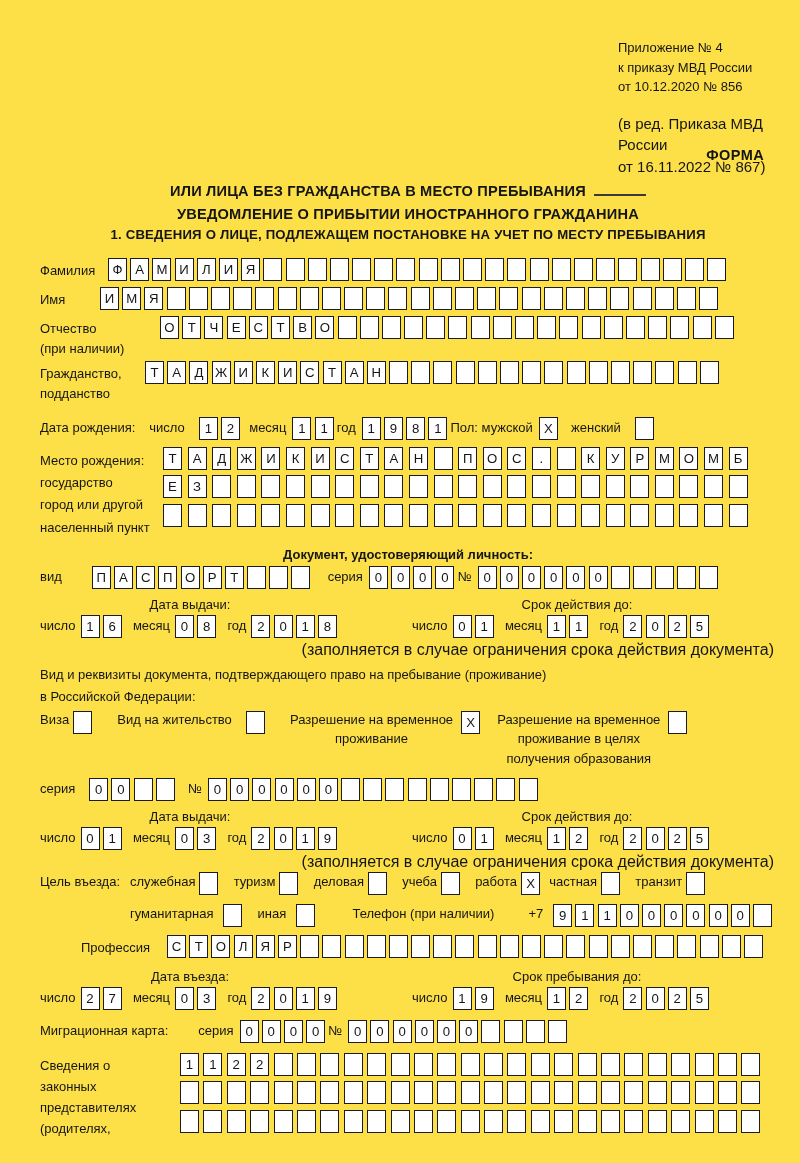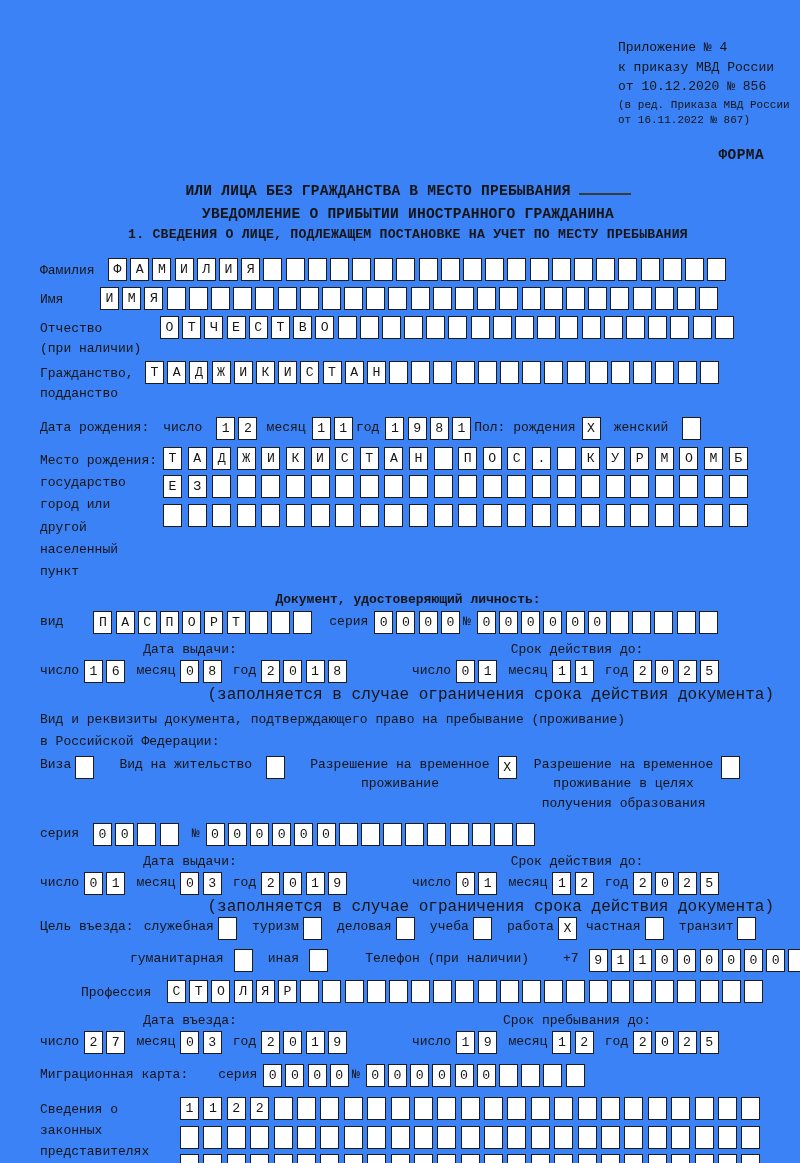--- a/index.html
+++ b/index.html
@@ -1,19 +1,19 @@
 <!DOCTYPE html>
 <html><head>
 <meta charset="utf-8">
 <style>
   html,body{margin:0;padding:0;background:#ffffff;}
-  .page{position:relative;width:800px;height:1163px;background:#3b82f6;color:#151515;
-        font-family:Liberation Mono, monospace;overflow:hidden;}
+  .page{position:relative;width:800px;height:1163px;background:#fde047;color:#151515;
+        font-family:Liberation Sans, sans-serif;overflow:hidden;}
   .appendix{position:absolute;left:618px;top:38px;font-size:13px;line-height:1.5;}
-  .appendix .edition{font-size:11px;line-height:1.45;margin-top:1px;}
+  .appendix .edition{font-size:15px;line-height:1.45;margin-top:16px;}
   .forma{position:absolute;right:36px;top:147px;font-weight:bold;font-size:14.5px;letter-spacing:.4px;}
   .content{position:absolute;left:40px;top:180px;width:736px;}
   .title{text-align:center;font-weight:bold;font-size:14.6px;line-height:1.6;letter-spacing:.2px;}
   .uline{display:inline-block;width:52px;border-bottom:2px solid #3a3a3a;height:2px;margin-left:8px;}
   .sect{text-align:center;font-weight:bold;font-size:13.2px;letter-spacing:.2px;}
 
   .row{display:flex;align-items:flex-start;margin-top:6px;}
   .lbl{font-size:13px;line-height:1.55;padding-top:3px;flex:none;}
   .cells{display:flex;flex:none;}
   .cell{flex:none;width:17px;height:21px;border:1.6px solid #1c1c1c;margin-right:3.2px;
@@ -229,21 +229,21 @@
           <span class="cell">1</span>
         </div>
       <div class="inlbl">год</div>
       <div class="gap6"></div>
       <div class="cells">
           <span class="cell">1</span>
           <span class="cell">9</span>
           <span class="cell">8</span>
           <span class="cell">1</span>
         </div>
-      <div class="inlbl">Пол: рождения</div>
+      <div class="inlbl">Пол: мужской</div>
       <div class="gap6"></div>
       <div class="cells">
           <span class="cell">X</span>
         </div>
       <div class="gap10"></div>
       <div class="inlbl">женский</div>
       <div class="gap14"></div>
       <div class="cells">
           <span class="cell"></span>
         </div>

